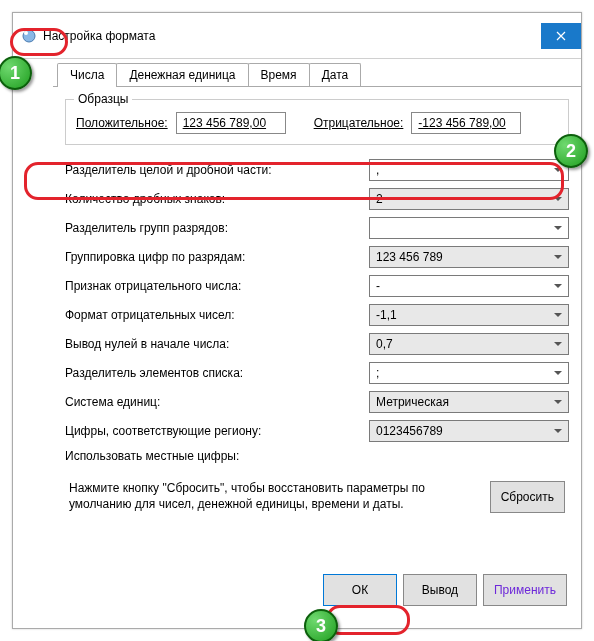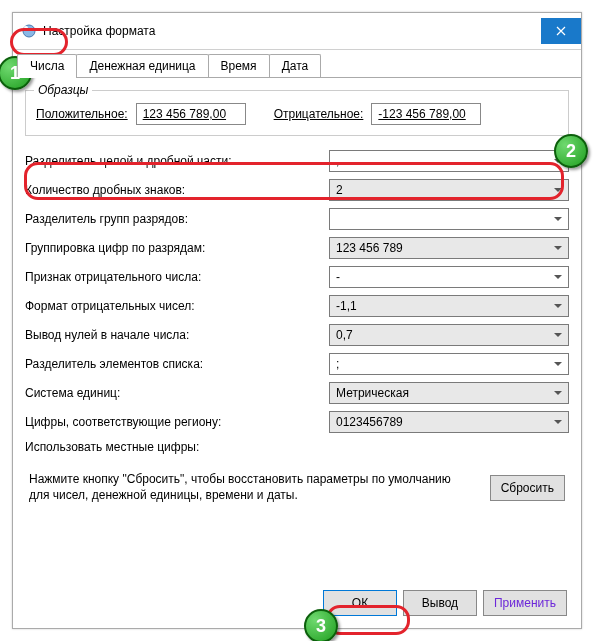--- a/index.html
+++ b/index.html
@@ -1,47 +1,47 @@
 <!DOCTYPE html>
 <html><head>
 <meta charset="utf-8">
 <style>
 * { box-sizing: border-box; margin: 0; padding: 0; font-family: 'Segoe UI', Tahoma, sans-serif; font-size: 12px; }
 body { background: #fff; overflow: hidden; }
 .container { width: 594px; height: 641px; position: relative; padding: 12px; }
 .window { width: 570px; height: 617px; border: 1px solid #aaa; background: #fff; position: relative; box-shadow: 0 0 2px rgba(0,0,0,0.2); }
-.titlebar { height: 37px; background: #fff; border-bottom: 1px solid #d0d0d0; display: flex; align-items: center; padding: 0 8px; }
+.titlebar { height: 46px; background: #fff; border-bottom: 1px solid #d0d0d0; display: flex; align-items: center; padding: 0 8px; }
 .titlebar-icon { width: 16px; height: 16px; margin-right: 6px; display: flex; align-items: center; justify-content: center; }
 .titlebar-title { flex: 1; color: #000; }
 .close-btn { width: 40px; height: 26px; background: #1979ca; display: flex; align-items: center; justify-content: center; color: #fff; cursor: pointer; margin: -8px; margin-left: 0; }
-.content { padding: 0; }
+.content { padding: 0; margin-left: 40px; }
 .tabs { display: flex; border-bottom: 1px solid #aaa; background: #fff; padding: 4px 4px 0 4px; }
 .tab { padding: 4px 12px; border: 1px solid #aaa; border-bottom: none; background: #fff; margin-right: -1px; position: relative; cursor: pointer; border-radius: 2px 2px 0 0; }
 .tab.active { background: #fff; z-index: 2; }
 .tab.active::after { content: ''; position: absolute; bottom: -1px; left: 0; right: 0; height: 1px; background: #fff; }
 .panel { padding: 12px; }
 .fieldset { border: 1px solid #ccc; padding: 12px 10px 10px; margin-bottom: 14px; position: relative; }
-.legend { position: absolute; top: -8px; left: 8px; background: #fff; padding: 0 4px; font-style: italic; }
+.legend { position: absolute; top: -8px; left: 8px; background: #fff; padding: 0 4px; }
 .samples-row { display: flex; align-items: center; gap: 8px; text-decoration: underline; }
 .sample-label { white-space: nowrap; }
 .sample-box { border: 1px solid #888; padding: 3px 6px; min-width: 110px; background: #fff; }
 .settings { margin-top: 8px; }
 .setting-row { display: flex; align-items: center; margin-bottom: 7px; gap: 14px; }
 .setting-label { flex: 0 0 290px; }
 .setting-input { flex: 1; }
 .combo { width: 100%; height: 22px; border: 1px solid #7a7a7a; background: #e8e8e8; padding: 0 20px 0 6px; position: relative; display: flex; align-items: center; cursor: pointer; }
 .combo::after { content: ''; position: absolute; right: 6px; top: 50%; width: 0; height: 0; border-left: 4px solid transparent; border-right: 4px solid transparent; border-top: 4px solid #555; transform: translateY(-50%); }
 .combo.editable { background: #fff; }
 .combo.editable input { border: none; outline: none; width: 100%; background: transparent; font-size: 12px; }
 .reset-area { display: flex; align-items: center; margin: 18px 4px 0; gap: 16px; }
 .reset-text { flex: 1; color: #000; line-height: 1.3; }
-.btn { min-width: 74px; height: 26px; border: 1px solid #888; background: #e1e1e1; cursor: pointer; padding: 0 10px; }
+.btn { min-width: 74px; height: 32px; border: 1px solid #888; background: #e1e1e1; cursor: pointer; padding: 0 10px; }
 .btn.primary { border: 1px solid #0078d7; }
 .btn.disabled { color: #6d28d9; cursor: default; }
-.footer { position: absolute; bottom: 12px; right: 14px; display: flex; gap: 6px; }
+.footer { position: absolute; bottom: 22px; right: 14px; display: flex; gap: 6px; }
 .highlight-red { border: 3px solid #e3232c; border-radius: 14px; padding: 2px 4px; position: absolute; pointer-events: none; }
 .marker { position: absolute; width: 34px; height: 34px; border-radius: 50%; background: radial-gradient(circle at 30% 30%, #6fd96f, #1f9e1f); border: 2px solid #0c5f0c; display: flex; align-items: center; justify-content: center; color: #fff; font-weight: bold; font-size: 18px; box-shadow: 2px 2px 3px rgba(0,0,0,0.4); pointer-events: none; }
 .hl-tab { top: 28px; left: 10px; width: 58px; height: 28px; }
 .hl-row { top: 162px; left: 24px; width: 540px; height: 38px; }
 .hl-ok { bottom: 6px; left: 326px; width: 84px; height: 30px; }
 </style>
 </head>
 <body>
 
 <div class="container">

